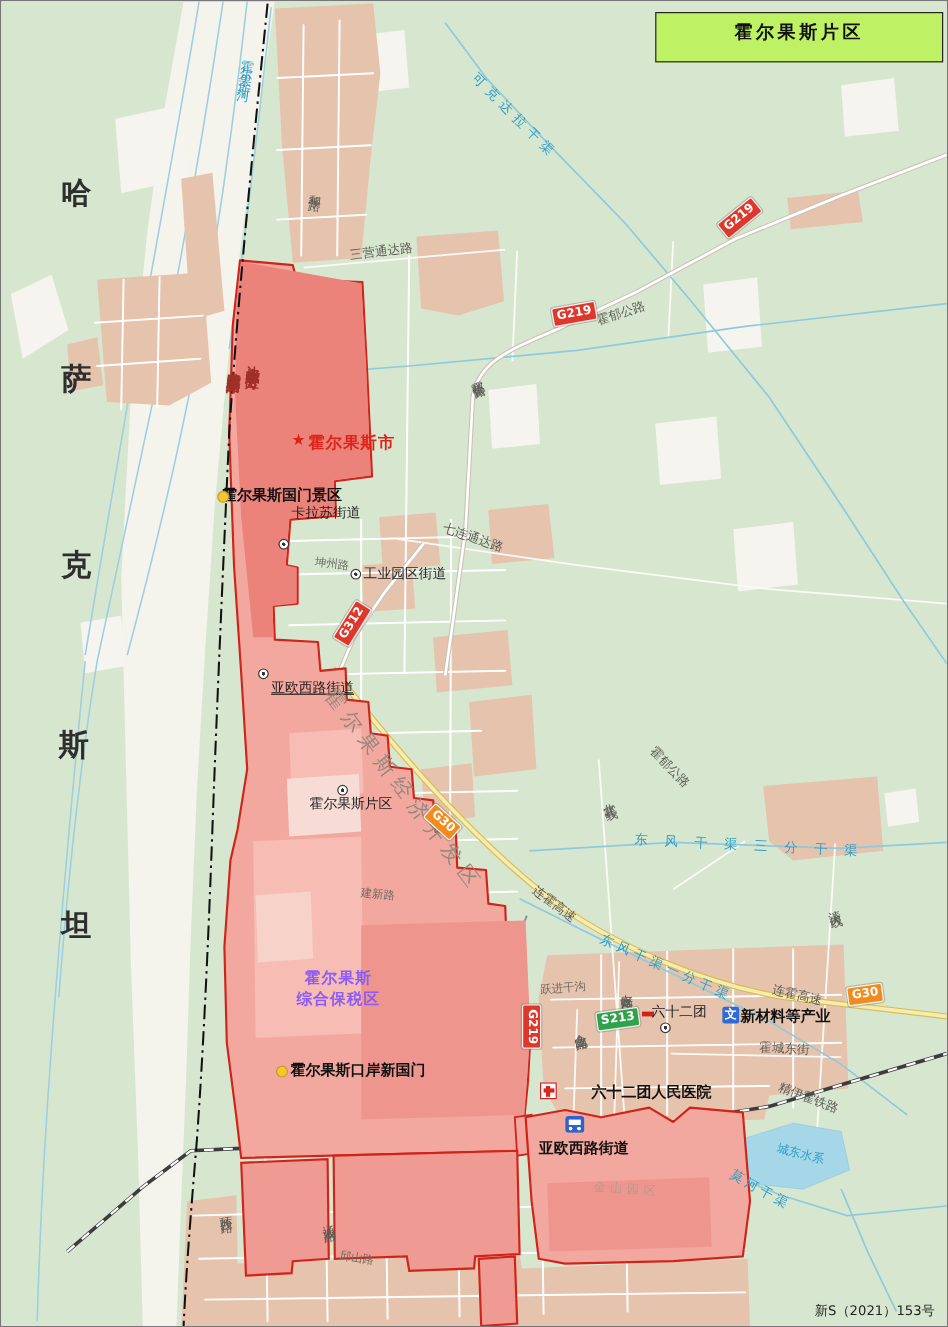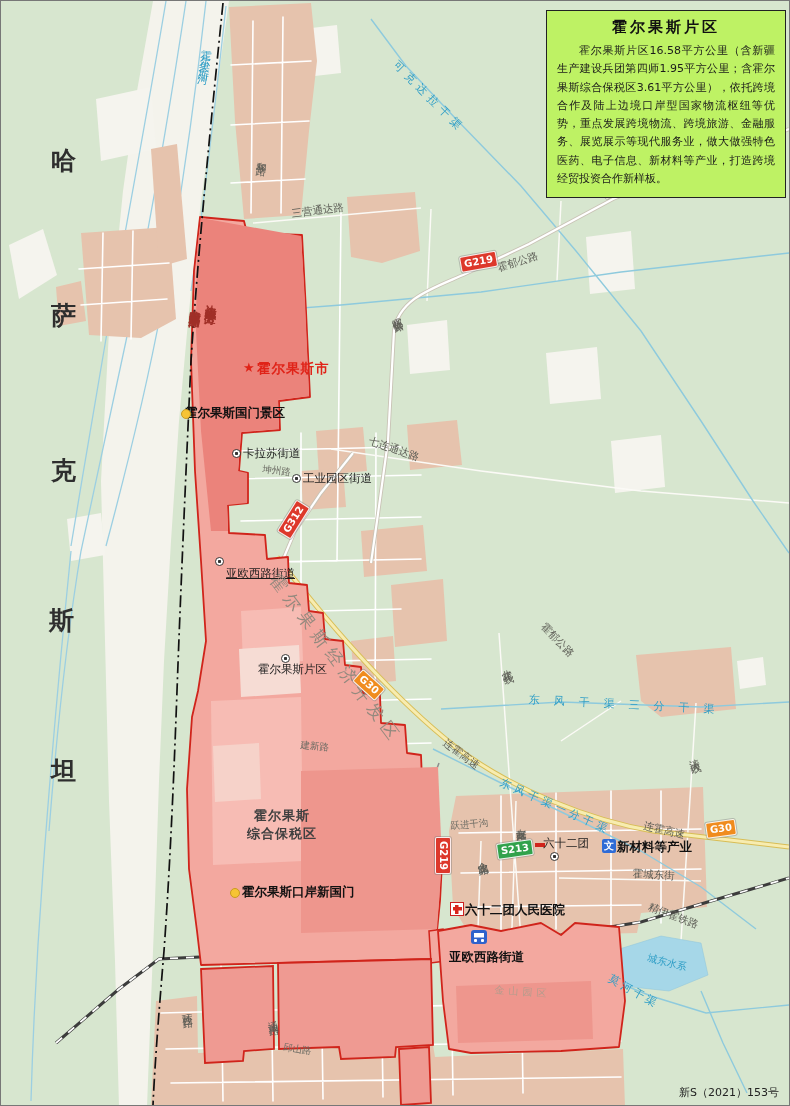--- a/index.html
+++ b/index.html
@@ -12,21 +12,21 @@
   .sp1{letter-spacing:1px}.sp2{letter-spacing:2px}.sp3{letter-spacing:3px}
   .sp4{letter-spacing:4px}.sp5{letter-spacing:5px}.sp6{letter-spacing:6px}.sp14{letter-spacing:14px}
   .water{color:#2f9ec6;font-size:11px}
   .water-sm{color:#2f9ec6;font-size:10px}
   .road{color:#5c5c55;font-size:10.5px}
   .road-sm{color:#6b6b63;font-size:9.5px}
   .poi{color:#1c1c1c;font-size:11.5px}
   .poib{color:#111;font-size:12.5px;font-weight:bold}
   .city{color:#e02318;font-size:13.5px;font-weight:bold;letter-spacing:1px}
   .zonev{color:#a03028;font-size:11.5px;font-weight:bold}
-  .zonename{color:#404040;font-size:13px;font-weight:bold;white-space:pre-line;text-align:center;line-height:1.35;letter-spacing:1px}
+  .zonename{color:#8b5cf6;font-size:13px;font-weight:bold;white-space:pre-line;text-align:center;line-height:1.35;letter-spacing:1px}
   .bigzone{color:#93897e;font-size:17px;letter-spacing:6px}
   .faint{color:#b59c8d;font-size:10px}
   .country{color:#2e2e2e;font-size:25px;font-weight:bold}
   .badge{font-size:10px;font-weight:bold;color:#fff;padding:0 3px;border-radius:2px;line-height:14px;
          border:1px solid rgba(255,255,255,.9);box-shadow:0 0 0 1px rgba(120,120,120,.4)}
   .bred{background:#dd382b}.borange{background:#f08c1e}.bgreen{background:#31a24c}
   
   .mk{position:absolute;}
   .mk-star{color:#e02318;font-size:13px;line-height:13px}
   .mk-dot{width:8px;height:8px;border-radius:50%;background:#f6c434;border:1px solid #c99b21}
@@ -163,21 +163,21 @@
       <div class="lbl country" style="left: 50px; top: 756px;">坦</div>
       <div class="lbl water v sp6" style="left: 200px; top: 40px; transform: rotate(8deg);">霍尔果斯河</div>
       <div class="lbl road v sp2" style="left: 256px; top: 152px; transform: rotate(7deg);">和平路</div>
       <div class="lbl road" style="left: 290px; top: 207px; transform: rotate(-7deg);">三营通达路</div>
       <div class="lbl water sp5" style="left: 398px; top: 58px; transform: rotate(45deg);">可克达拉干渠</div>
       <div class="lbl road" style="left: 495px; top: 262px; transform: rotate(-18deg);">霍郁公路</div>
       <div class="lbl road v sp1" style="left: 386px; top: 312px; transform: rotate(-20deg);">霍郁公路</div>
       <div class="lbl road" style="left: 546px; top: 620px; transform: rotate(46deg);">霍郁公路</div>
       <div class="lbl road" style="left: 370px; top: 434px; transform: rotate(19deg);">七连通达路</div>
       <div class="lbl road-sm" style="left: 262px; top: 463px; transform: rotate(7deg);">坤州路</div>
-      <div class="lbl poi" style="left: 242px; top: 446px;">卡拉苏街道</div>
+      <div class="lbl poi" style="left: 242px; top: 420px;">卡拉苏街道</div>
       <div class="lbl poi" style="left: 302px; top: 471px;">工业园区街道</div>
       <div class="lbl poi" style="left: 225px; top: 566px; text-decoration: underline;">亚欧西路街道</div>
       <div class="lbl poi" style="left: 257px; top: 662px;">霍尔果斯片区</div>
       <div class="lbl city" style="left: 256px; top: 361px; font-family: Liberation Serif, serif;">霍尔果斯市</div>
       <div class="lbl zonev v sp1" style="left: 189px; top: 299px; transform: rotate(6deg);">中哈霍尔果斯国际</div>
       <div class="lbl zonev v sp1" style="left: 205px; top: 294px; transform: rotate(6deg);">边境合作中心中方区</div>
       <div class="lbl poib" style="left: 184px; top: 405px;">霍尔果斯国门景区</div>
       <div class="lbl bigzone" style="left: 280px; top: 570px; transform: rotate(53deg);">霍尔果斯经济开发区</div>
       <div class="lbl road-sm" style="left: 300px; top: 739px; transform: rotate(5deg);">建新路</div>
       <div class="lbl road v sp2" style="left: 496px; top: 663px; transform: rotate(-18deg);">北霍线</div>
@@ -188,21 +188,21 @@
       <div class="lbl road" style="left: 644px; top: 819px; transform: rotate(13deg);">连霍高速</div>
       <div class="lbl road-sm" style="left: 449px; top: 820px; transform: rotate(-5deg);">跃进干沟</div>
       <div class="lbl poi" style="left: 542px; top: 836px;">六十二团</div>
       <div class="lbl poib" style="left: 616px; top: 839px;">新材料等产业</div>
       <div class="lbl road" style="left: 632px; top: 867px; transform: rotate(3deg);">霍城东街</div>
       <div class="lbl road v sp1" style="left: 473px; top: 854px; transform: rotate(-12deg);">金山北路</div>
       <div class="lbl road v sp1" style="left: 513px; top: 820px; transform: rotate(-5deg);">友好南路</div>
       <div class="lbl zonename" style="left: 246px; top: 806px;">霍尔果斯
 综合保税区</div>
       <div class="lbl poib" style="left: 241px; top: 884px;">霍尔果斯口岸新国门</div>
-      <div class="lbl poib" style="left: 464px; top: 902px;">六十二团人民医院</div>
+      <div class="lbl poib" style="left: 464px; top: 902px; padding-left: 28px;">六十二团人民医院</div>
       <div class="lbl road" style="left: 650px; top: 900px; transform: rotate(21deg);">精伊霍铁路</div>
       <div class="lbl poib" style="left: 448px; top: 949px;">亚欧西路街道</div>
       <div class="lbl water-sm" style="left: 648px; top: 951px; transform: rotate(14deg);">城东水系</div>
       <div class="lbl water sp3" style="left: 611px; top: 972px; transform: rotate(29deg);">莫河干渠</div>
       <div class="lbl faint sp4" style="left: 494px; top: 983px; transform: rotate(4deg);">金山园区</div>
       <div class="lbl road v sp2" style="left: 179px; top: 1005px; transform: rotate(-6deg);">环西路</div>
       <div class="lbl road v sp2" style="left: 264px; top: 1013px; transform: rotate(-9deg);">通沟路</div>
       <div class="lbl road-sm" style="left: 283px; top: 1041px; transform: rotate(9deg);">邱山路</div>
       <div class="lbl badge bred" style="left: 458px; top: 256px; transform: rotate(-10deg);">G219</div>
       <div class="lbl badge bred" style="left: 596px; top: 186px; transform: rotate(-39deg);">G219</div>
@@ -219,17 +219,16 @@
       <span class="mk mk-ring" style="left: 214px; top: 556px;"></span>
       <span class="mk mk-ring" style="left: 280px; top: 653px;"></span>
       <span class="mk mk-ring" style="left: 549px; top: 851px;"></span>
       <span class="mk mk-school" style="left: 601px; top: 838px;">文</span>
       <span class="mk mk-hospital" style="left: 449px; top: 901px;"></span>
       <span class="mk mk-station" style="left: 470px; top: 929px;"></span>
     </div>
 
   <div id="titlebox">
     <h1>霍尔果斯片区</h1>
-    <p>霍尔果斯片区16.58平方公里（含新疆生产建设兵团第四师1.95平方公里；含霍尔果斯综合保税区3.61平方公里），依托跨境合作及陆上边境口岸型国家物流枢纽等优势，重点发展跨境物流、跨境旅游、金融服务、展览展示等现代服务业，做大做强特色医药、电子信息、新材料等产业，打造跨境经贸投资合作新样板。</p>
   </div>
 
   <div id="footnote">新S（2021）153号</div>
 </div>
 
 </body></html>

